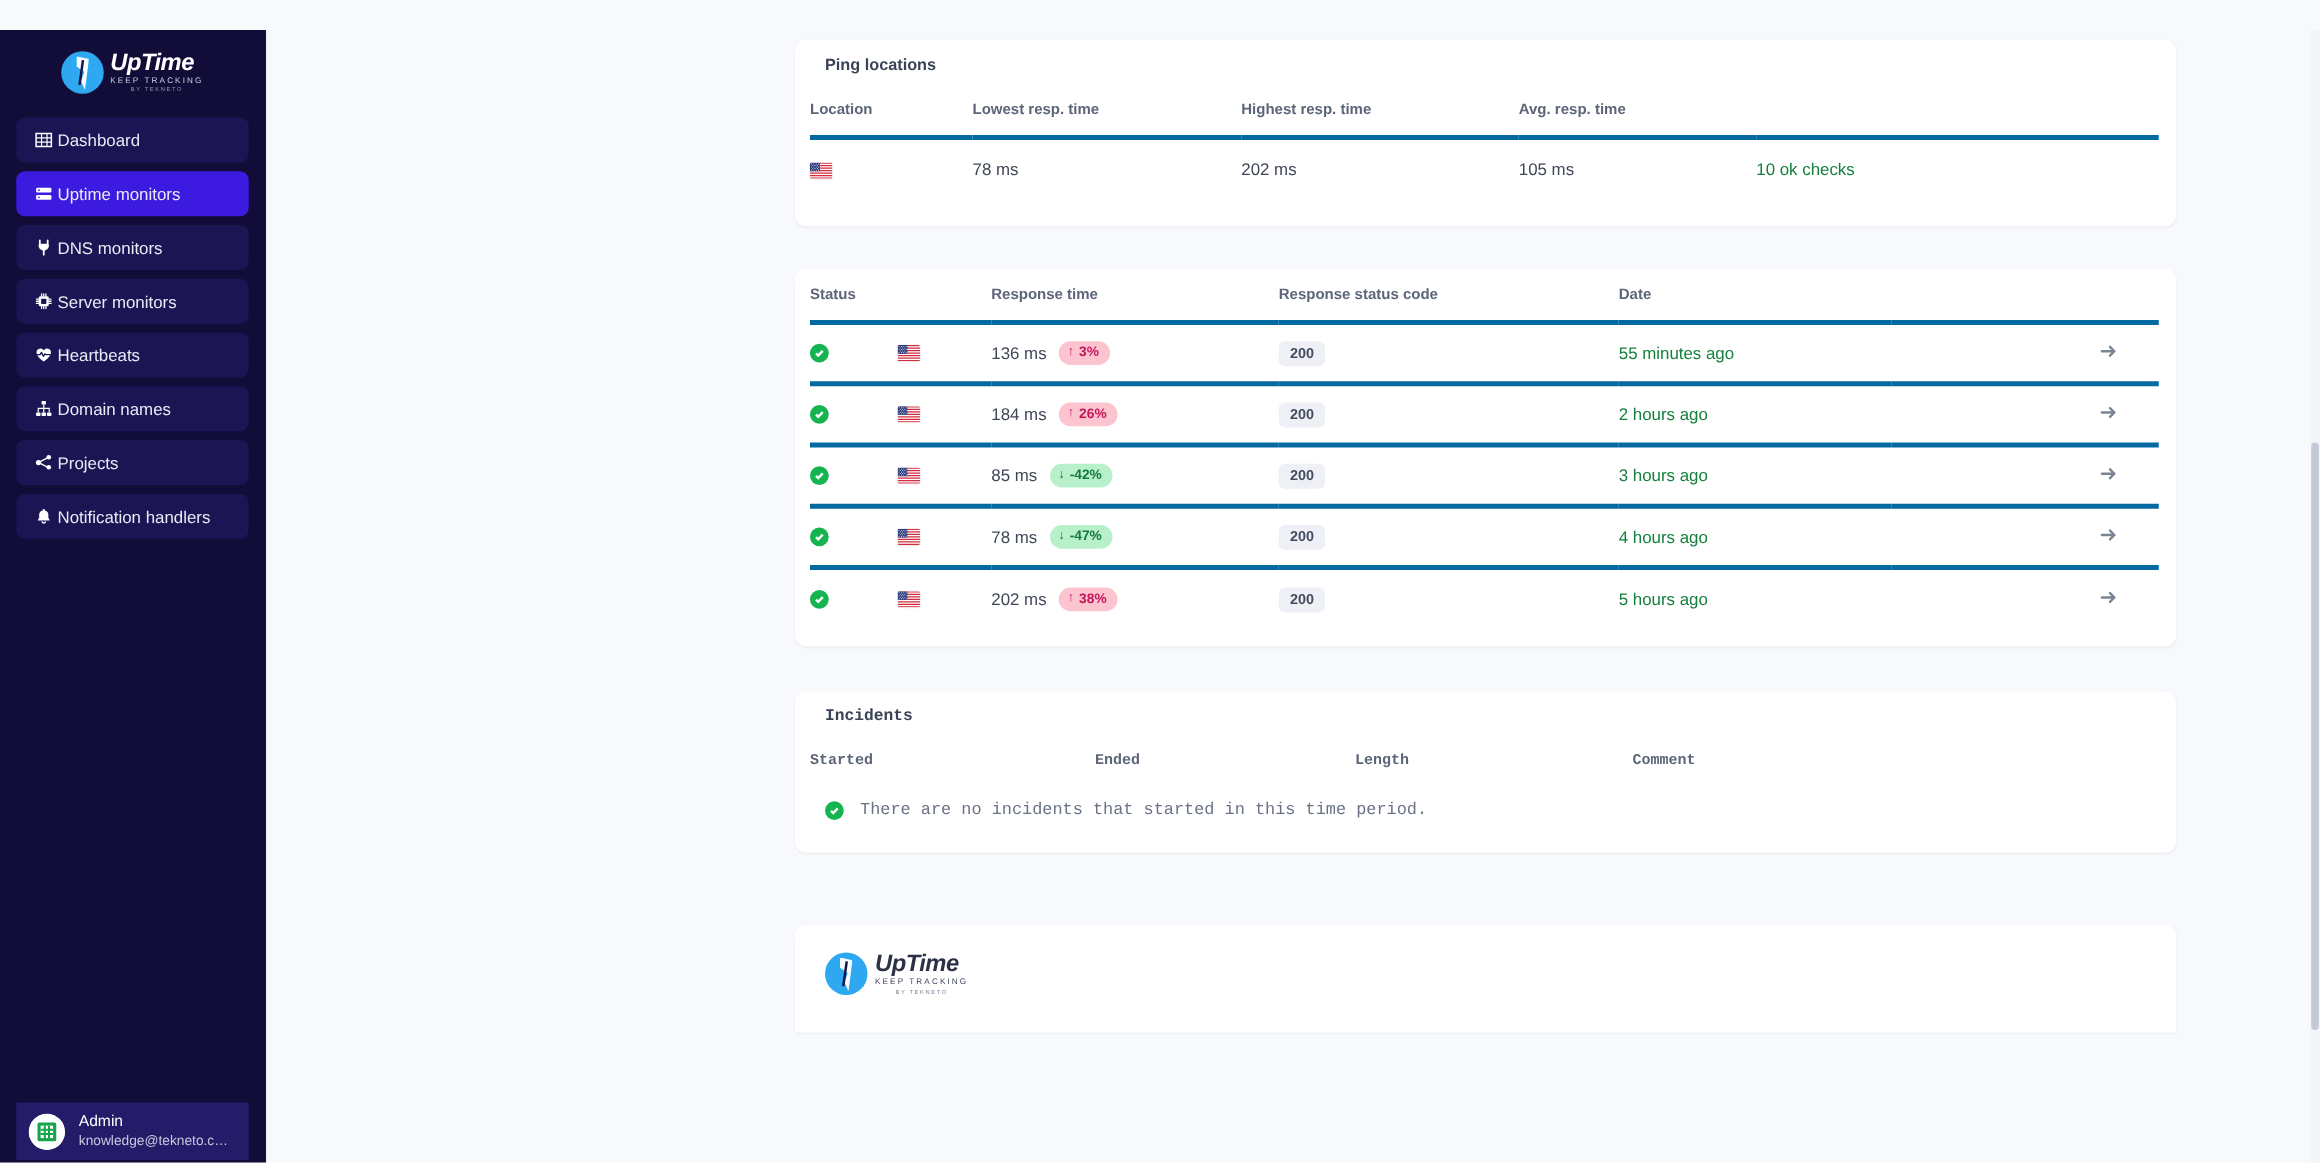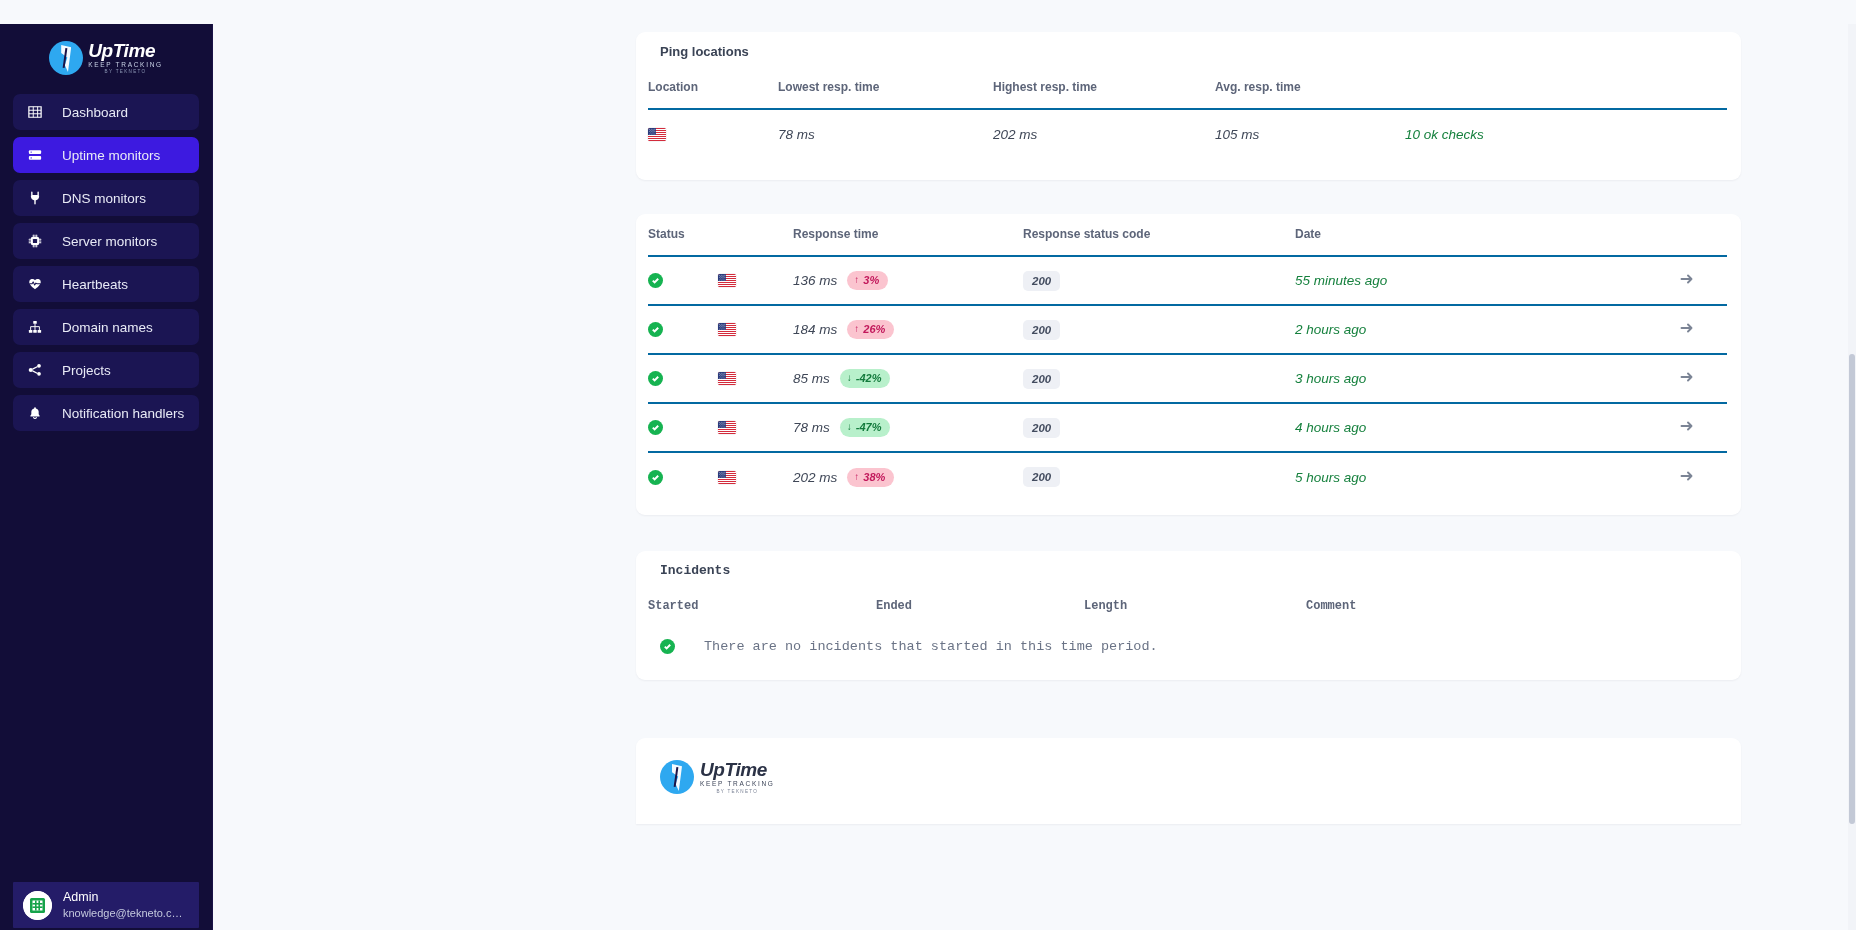--- a/index.html
+++ b/index.html
@@ -51,21 +51,21 @@
     margin-top: 2px; text-align: center;
   }
   .logo-sub2 {
     font-size: 4.6px; color: #8d97b5; letter-spacing: 1.3px;
     margin-top: 2px; text-align: center;
   }
 
   .nav { padding: 8px 13px 0 13px; display: flex; flex-direction: column; gap: 7px; }
   .nav-item {
     height: 36px; border-radius: 7px; display: flex; align-items: center;
-    gap: 20px; padding: 0 14px; cursor: pointer;
+    gap: 4px; padding: 0 14px; cursor: pointer;
     background: #1b1553; color: #e8eaf6; font-size: 13.5px;
   }
   .nav-item.active { background: #3d1ae0; }
   .nav-ico {
     width: 15px; height: 15px; display: flex; align-items: center;
     justify-content: center; color: #fff; flex: 0 0 15px;
   }
   .nav-ico svg { width: 14px; height: 14px; fill: #ffffff; }
   .nav-label { white-space: nowrap; }
 
@@ -115,21 +115,21 @@
 
   table { width: 100%; border-collapse: collapse; }
   th {
     text-align: left; font-size: 12px; font-weight: bold;
     color: #5d6579; padding: 13px 0 14px 0;
   }
   td {
     font-size: 13.5px; color: #3f4757; padding: 0;
     height: 49px; vertical-align: middle;
   }
-  .divider-row td { border-top: 2px solid #0369a1; font-style: italic; }
+  .divider-row td { border-top: 4px solid #0369a1; }
 
   .flag {
     width: 18px; height: 13px; border-radius: 1.5px; display: inline-block;
     position: relative; overflow: hidden; vertical-align: middle;
     box-shadow: 0 0 0 0.5px rgba(0,0,0,.08);
   }
   .flag svg { display:block; width: 18px; height: 13px; }
 
   .ok-dot {
     width: 15px; height: 15px; border-radius: 50%; background: #16b351;
@@ -150,21 +150,21 @@
   .code-badge {
     background: #eef0f5; color: #434c5f; font-size: 11.5px; font-weight: bold;
     border-radius: 5px; padding: 4px 9px; display: inline-block; text-align: right;
   }
   .muted { color: #15803d; }
   .arrow-btn {
     color: #7b8495; font-size: 15px; cursor: pointer; display: inline-block;
   }
   .arrow-btn svg { width: 16px; height: 16px; stroke: #7b8495; fill: none; stroke-width: 1.9; }
 
-  .no-inc { display: flex; align-items: center; gap: 29px; padding: 12px 0 26px 12px; }
+  .no-inc { display: flex; align-items: center; gap: 13px; padding: 12px 0 26px 12px; }
   .no-inc .txt { font-size: 13.5px; color: #6a7386; }
 
   .footer-logo { display: flex; align-items: center; gap: 6px; }
   .footer-logo .logo-name { color: #2b3246; }
   .footer-logo .logo-sub1 { color: #3c4458; }
   .footer-logo .logo-sub2 { color: #7b8396; }
 
   
   .scrollbar {
     position: absolute; top: 0; right: 0; width: 8px; height: 930px;

